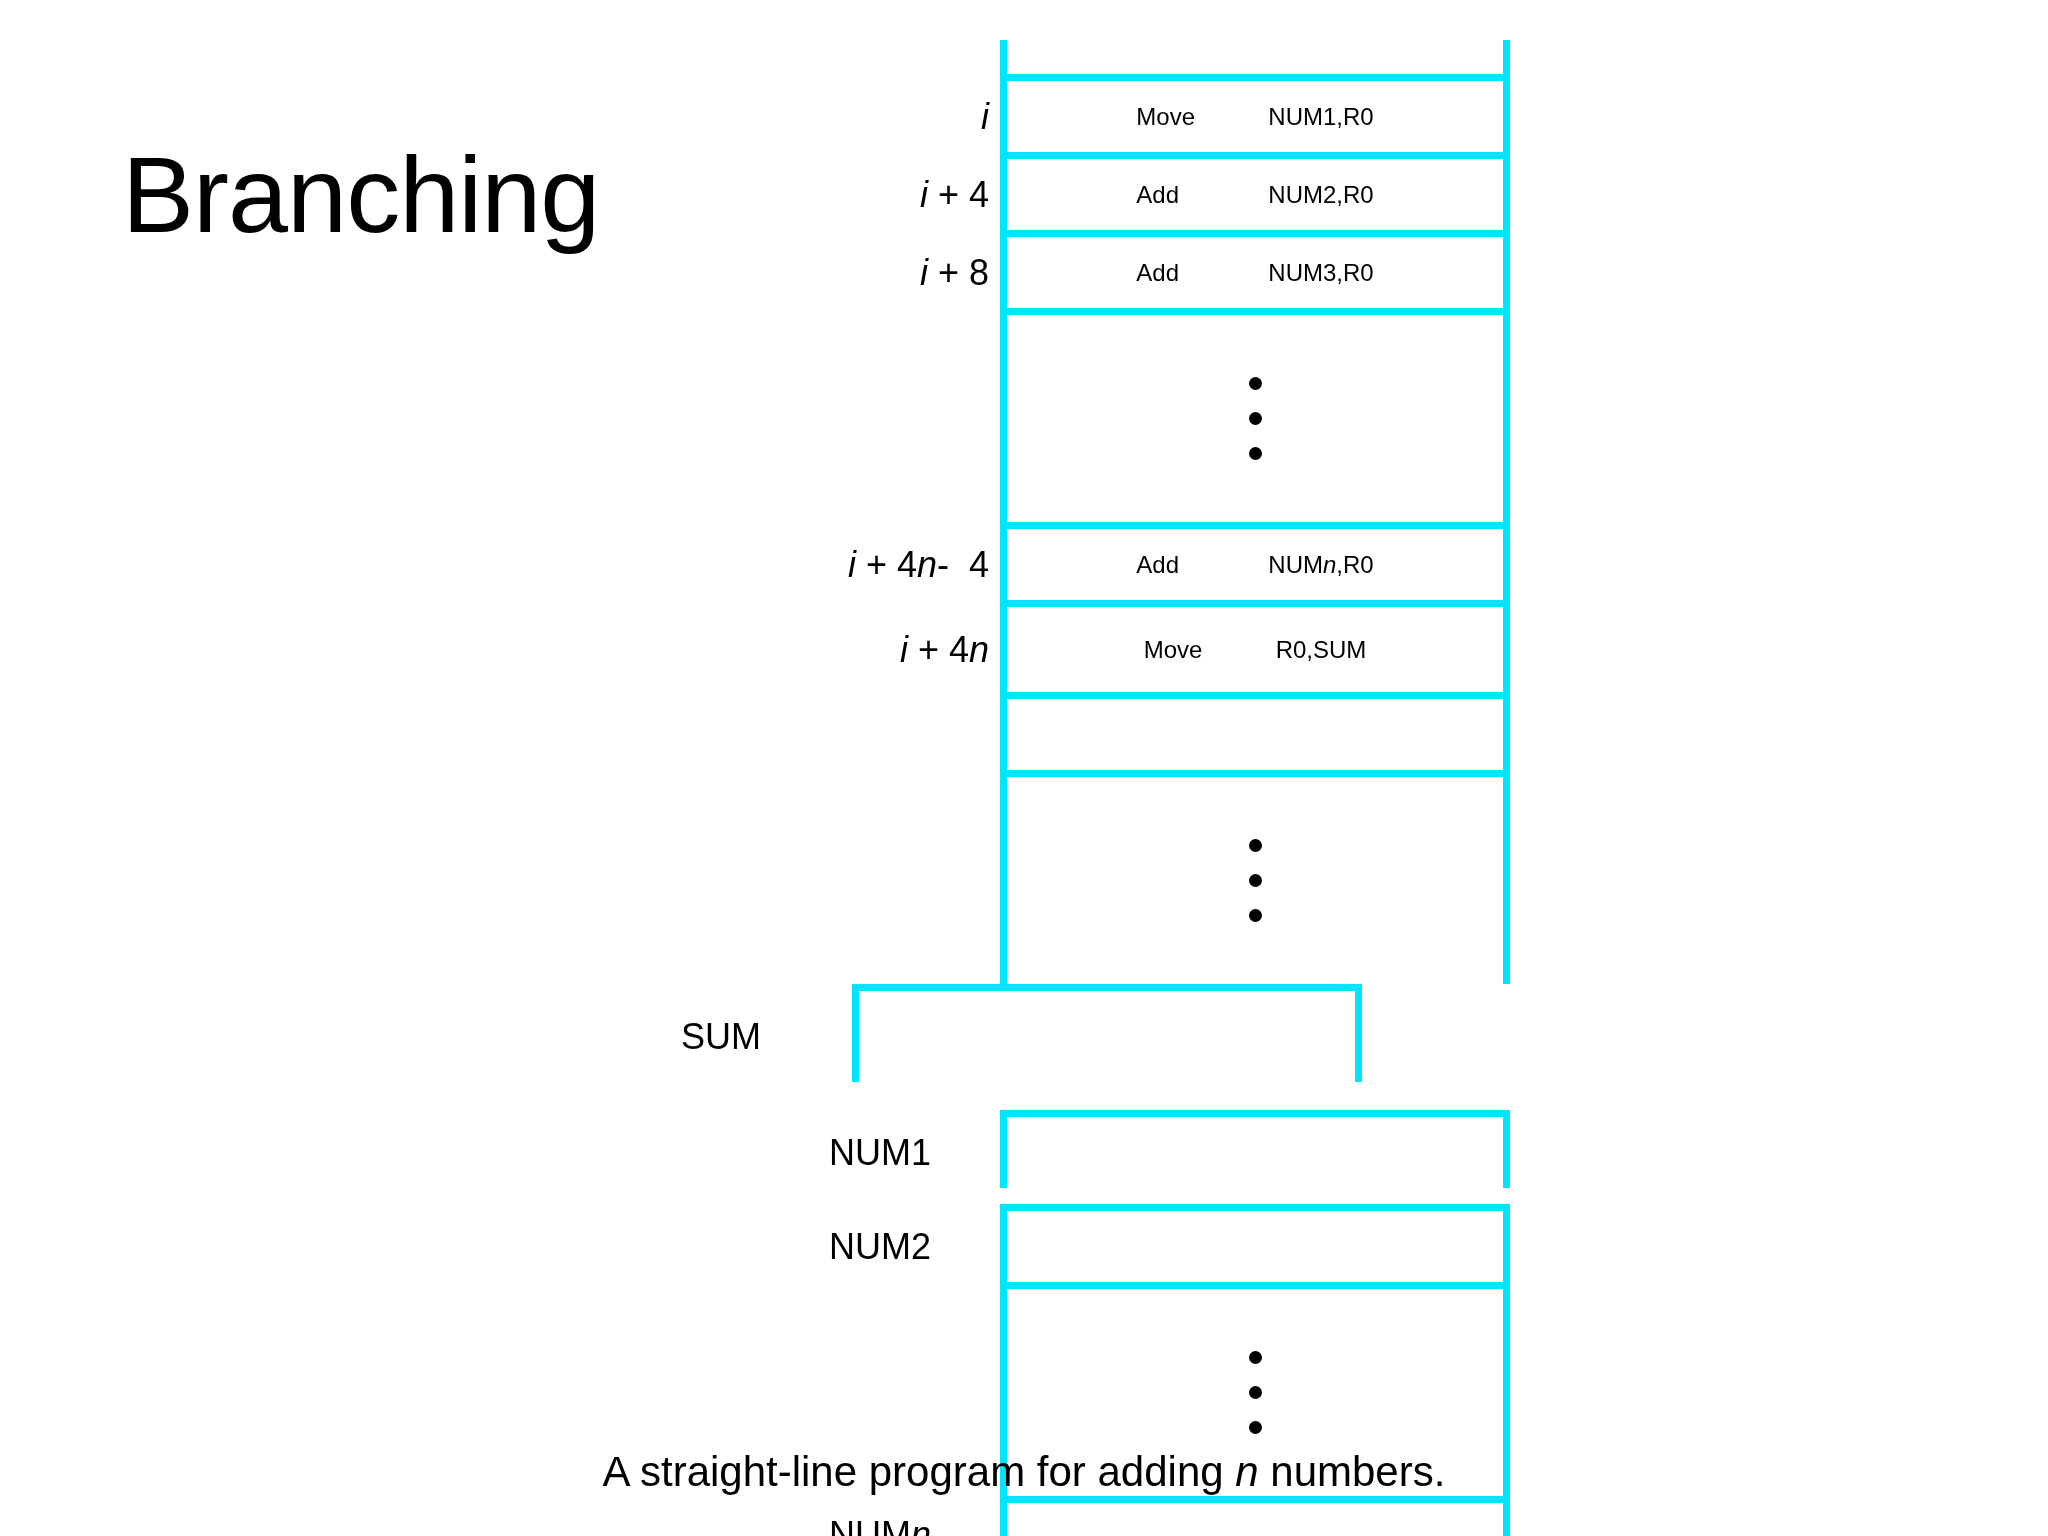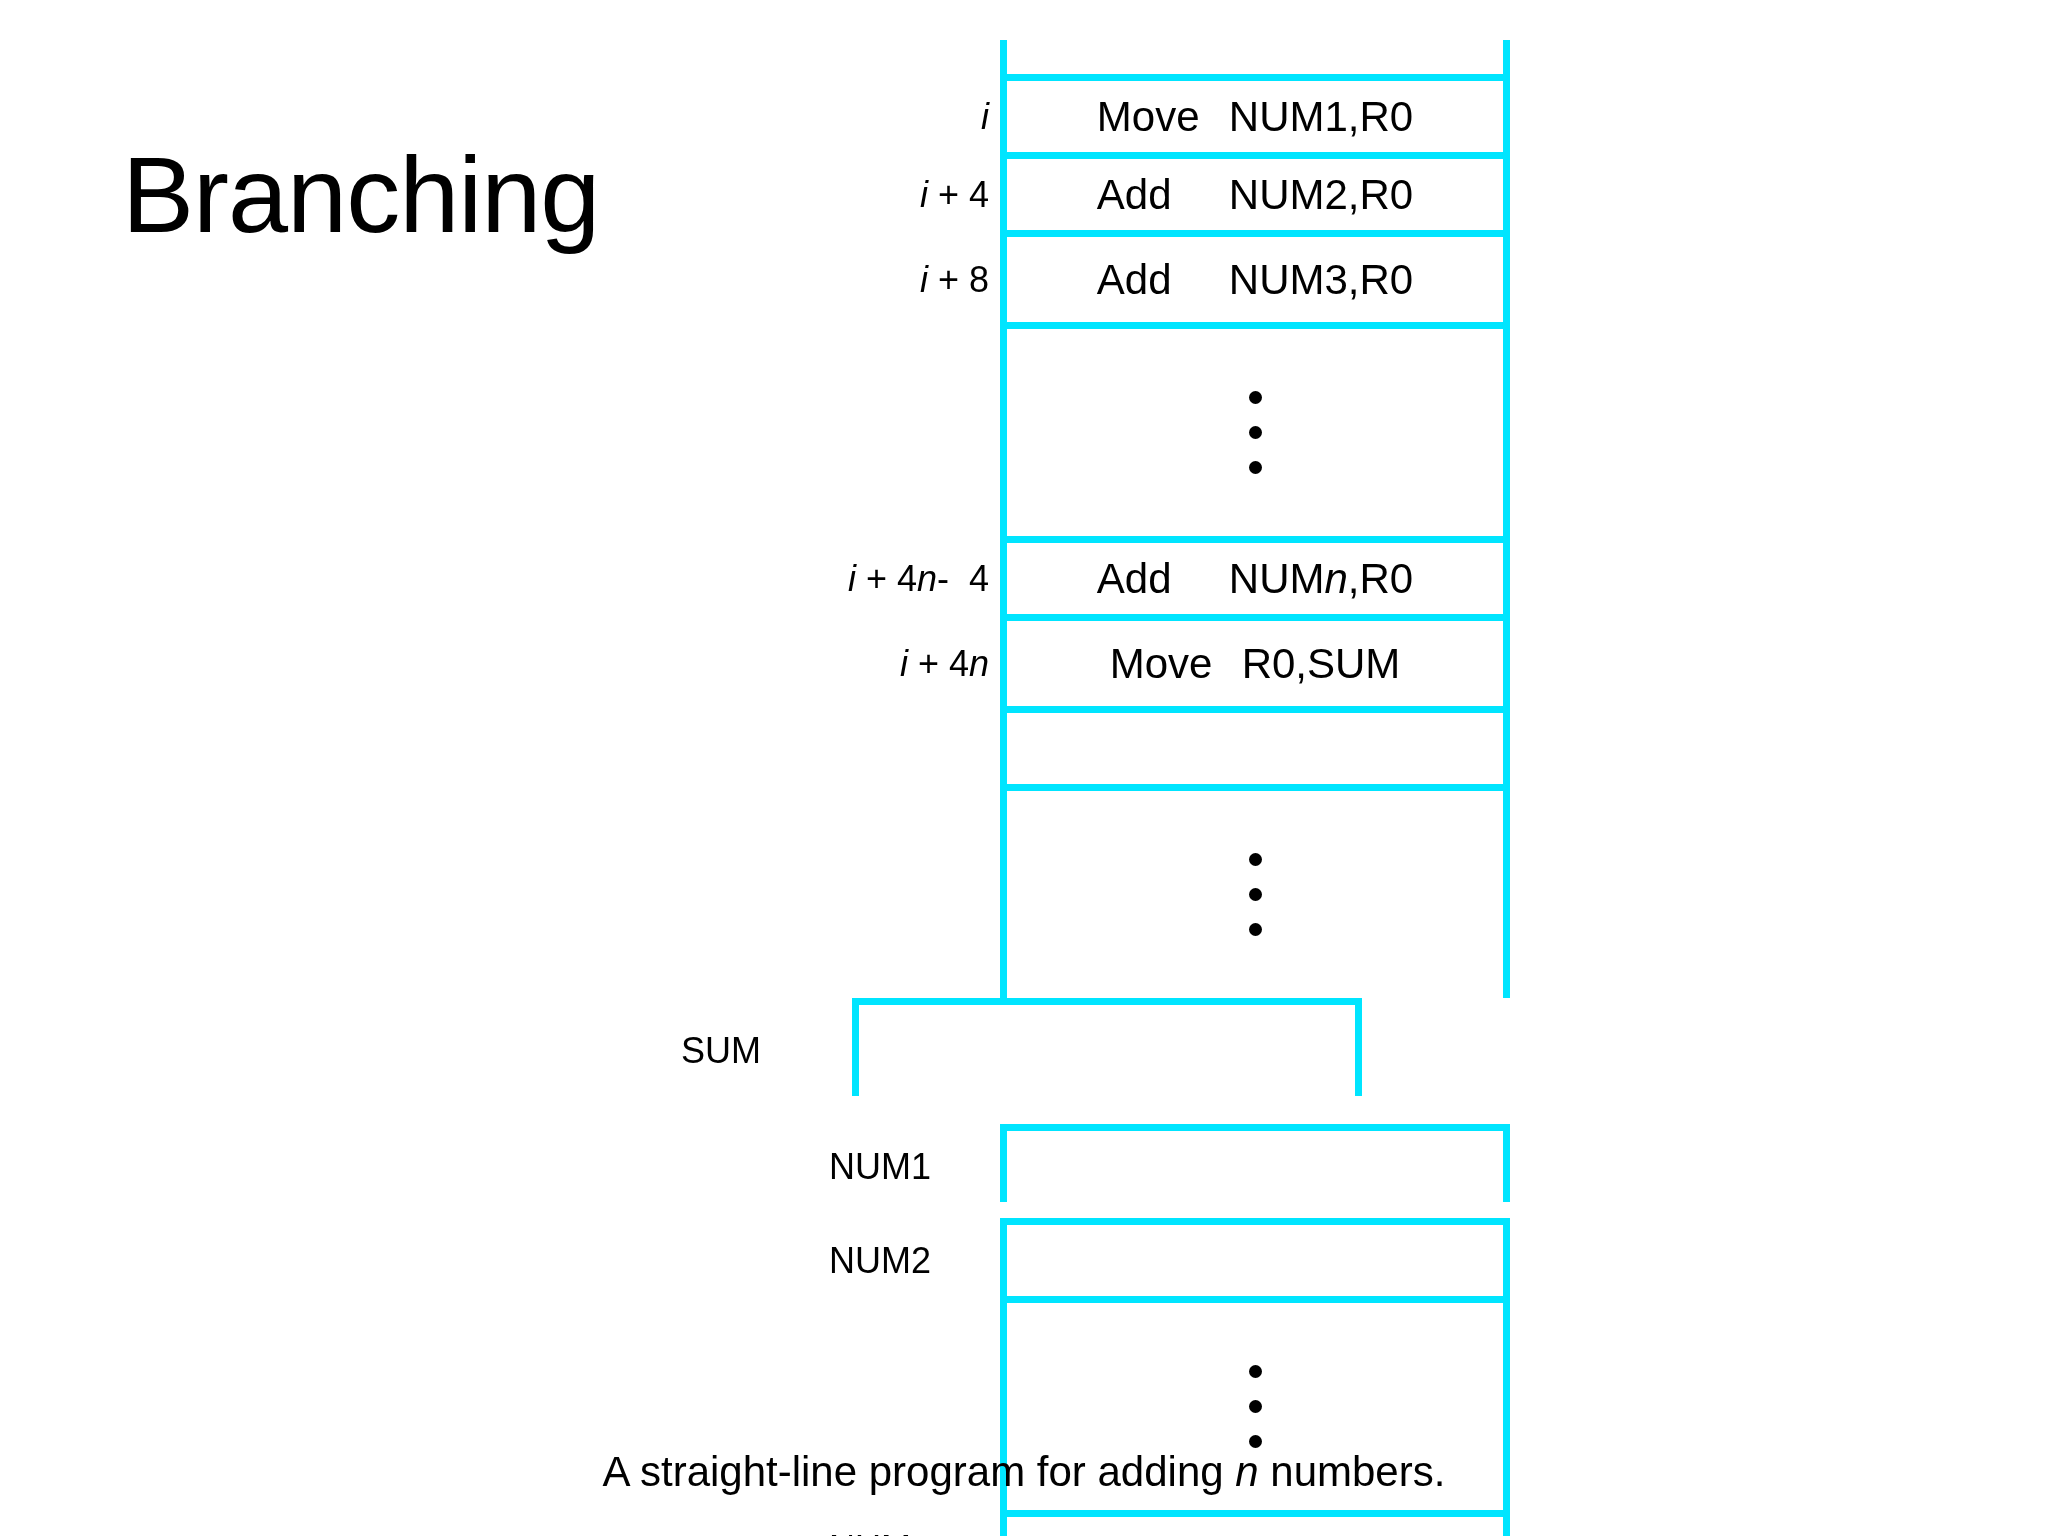--- a/index.html
+++ b/index.html
@@ -70,21 +70,21 @@
     right: auto;
     left: -178px;
     margin-right: 0;
     text-align: left;
     width: 165px;
   }
 
   .instr {
     display: flex;
     align-items: baseline;
-    font-size: 42px;
+    font-size: 24px;
     white-space: nowrap;
     justify-content: flex-end;
   }
   .op  { width: 132px; text-align: left; }
   .ops { text-align: left; }
 
   .vdots {
     display: flex;
     flex-direction: column;
     align-items: center;
@@ -132,21 +132,21 @@
   </div>
 
   <div class="mem-row" style="--line:#00E5FF; height:78px;">
     <span class="addr"><i>i</i> + 4</span>
     <span class="instr">
       <span class="op">Add</span>
       <span class="ops">NUM2,R0</span>
     </span>
   </div>
 
-  <div class="mem-row" style="--line:#00E5FF; height:92px;">
+  <div class="mem-row" style="--line:#00E5FF; height:78px;">
     <span class="addr"><i>i</i> + 8</span>
     <span class="instr">
       <span class="op">Add</span>
       <span class="ops">NUM3,R0</span>
     </span>
   </div>
 
   <div class="mem-row" style="--line:#00E5FF; height:214px;">
     <span class="vdots">
         <span></span>

